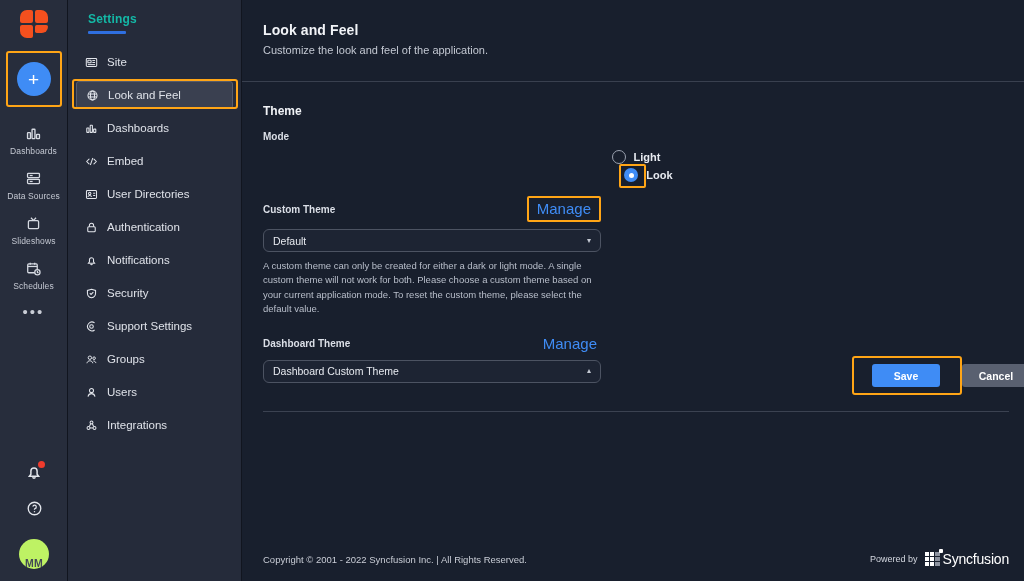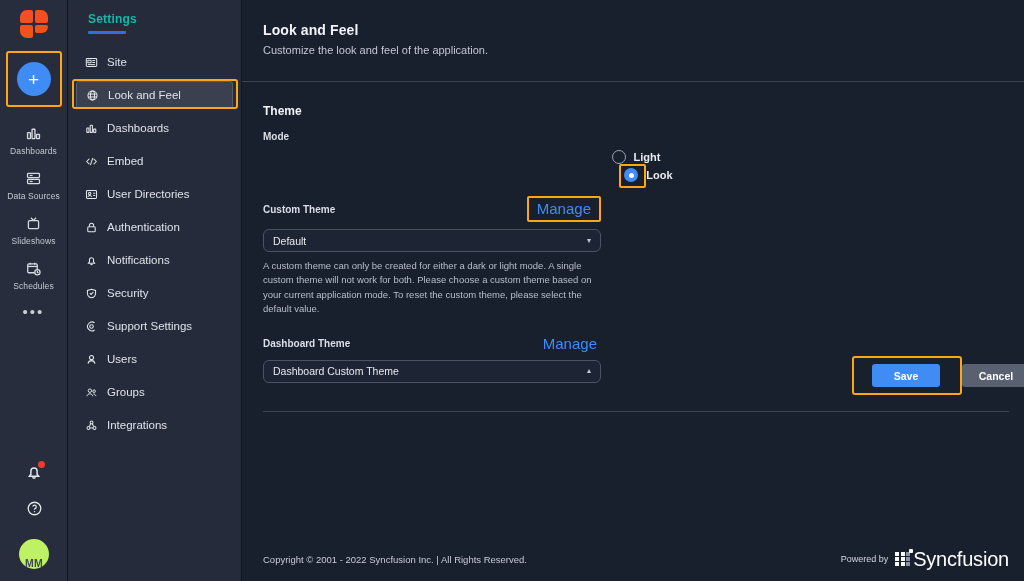--- a/index.html
+++ b/index.html
@@ -142,21 +142,21 @@
     padding: 0 21px; border-top: 0;
   }
   .copyright { font-size: 9.5px; color: #c9cdd6; }
   .powered { display: flex; align-items: center; gap: 7px; }
   .powered-by { font-size: 9px; color: #d3d7df; }
   .sf-logo { display: flex; align-items: flex-end; gap: 3px; }
   .sf-mark { position: relative; width: 15px; height: 15px; display: grid; grid-template-columns: repeat(3, 1fr); grid-template-rows: repeat(3, 1fr); gap: 1.3px; }
   .sf-mark i { background: #fff; display: block; }
   .sf-mark i.dim { background: #8d93a0; }
   .sf-mark .dot { position: absolute; right: -3px; top: -3px; width: 4px; height: 4px; background: #fff; border-radius: 1px; }
-  .sf-word { font-size: 20px; color: #fff; letter-spacing: -.2px; line-height: 15px; }
+  .sf-word { font-size: 14px; color: #fff; letter-spacing: -.2px; line-height: 15px; }
 </style>
 </head>
 <body>
 
 <div class="app">
 
   <div class="rail">
 
     <div class="rail-logo">
       <div class="logo-grid">
@@ -357,38 +357,38 @@
           <svg width="13" height="13" viewBox="0 0 16 16" fill="none" stroke="#e3e6ec" stroke-width="1.3">
             <path d="M11.8 12.3A5.4 5.4 0 1 1 11.8 3.6"></path>
             <circle cx="8" cy="8" r="2.2"></circle>
           </svg>
         </span>
         <span>Support Settings</span>
       </div>
 
       <div class="nav-item">
         <span class="ico">
-          <svg width="13" height="13" viewBox="0 0 16 16" fill="none" stroke="#e3e6ec" stroke-width="1.3">
-            <circle cx="8" cy="5.6" r="2.5"></circle>
-            <path d="M3.7 13c.5-2.4 2.2-3.6 4.3-3.6s3.8 1.2 4.3 3.6"></path>
-          </svg>
-        </span>
-        <span>Users</span>
-      </div>
-
-      <div class="nav-item">
-        <span class="ico">
           <svg width="13" height="13" viewBox="0 0 16 16" fill="none" stroke="#e3e6ec" stroke-width="1.2">
             <circle cx="6" cy="5.8" r="2.1"></circle>
             <circle cx="11.2" cy="6.4" r="1.6"></circle>
             <path d="M2.4 12.6c.4-2 1.8-3 3.6-3s3.2 1 3.6 3"></path>
             <path d="M10.3 9.8c1.6 0 2.7.9 3.1 2.6"></path>
           </svg>
         </span>
         <span>Groups</span>
+      </div>
+
+      <div class="nav-item">
+        <span class="ico">
+          <svg width="13" height="13" viewBox="0 0 16 16" fill="none" stroke="#e3e6ec" stroke-width="1.3">
+            <circle cx="8" cy="5.6" r="2.5"></circle>
+            <path d="M3.7 13c.5-2.4 2.2-3.6 4.3-3.6s3.8 1.2 4.3 3.6"></path>
+          </svg>
+        </span>
+        <span>Users</span>
       </div>
 
       <div class="nav-item">
         <span class="ico">
           <svg width="13" height="13" viewBox="0 0 16 16" fill="none" stroke="#e3e6ec" stroke-width="1.25">
             <circle cx="8" cy="4.2" r="1.8"></circle>
             <circle cx="4.3" cy="11" r="1.8"></circle>
             <circle cx="11.7" cy="11" r="1.8"></circle>
             <line x1="6.9" y1="5.9" x2="5.4" y2="9.3"></line>
             <line x1="9.1" y1="5.9" x2="10.6" y2="9.3"></line>

